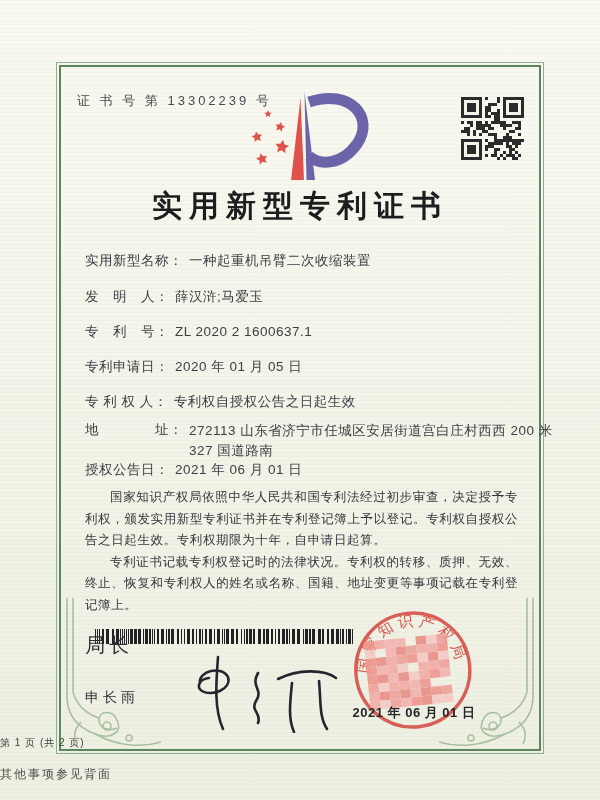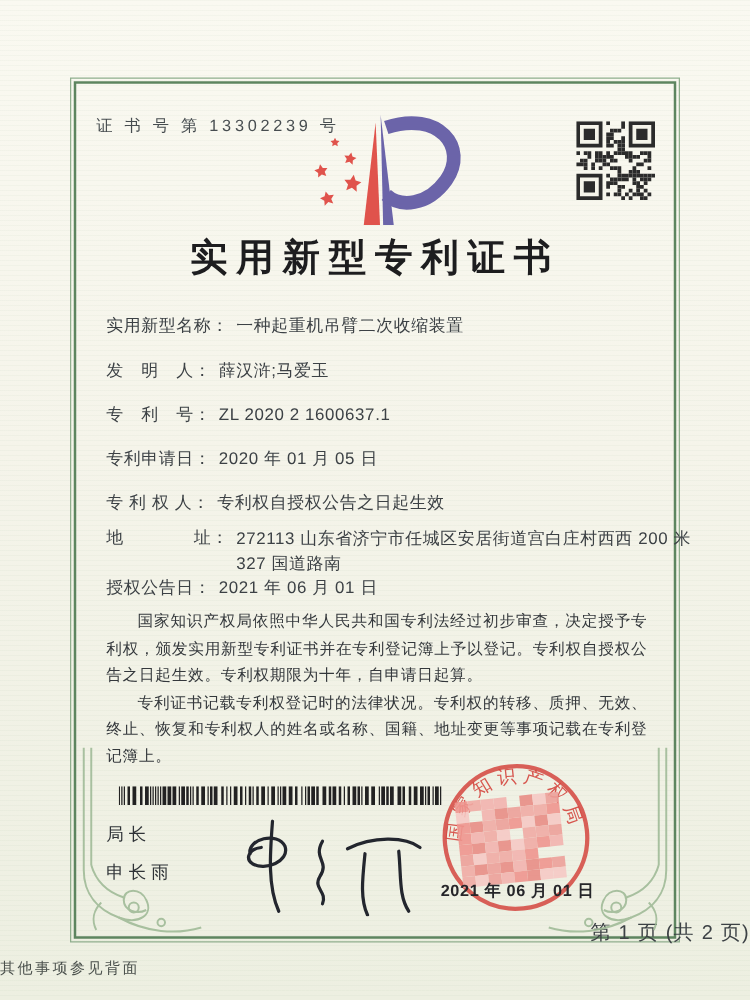--- a/index.html
+++ b/index.html
@@ -26,29 +26,29 @@
   .row .val{margin-left:6px;}
   .addr-lines{display:inline-block;vertical-align:top;margin-left:6px;}
   .addr-lines div{line-height:20px;white-space:nowrap;}
   .grant-no-pair{position:absolute;left:310px;top:0;white-space:nowrap;}
   .paras{
     position:absolute;left:85px;top:487px;width:433px;
     font-size:12.5px;line-height:21.5px;color:#34383c;text-align:justify;letter-spacing:0.6px;
   }
   .paras p{margin:0;text-indent:2em;}
   .barcode{position:absolute;left:95px;top:629px;width:262px;height:15px;}
-  .officer-title{position:absolute;left:85px;top:659px;font-size:14px;letter-spacing:4px;color:#2f3337;}
+  .officer-title{position:absolute;left:85px;top:632px;font-size:20px;letter-spacing:4px;color:#2f3337;}
   .officer-name{position:absolute;left:85px;top:689px;font-size:14px;letter-spacing:4px;color:#2f3337;}
   .autograph{position:absolute;left:178px;top:645px;width:165px;height:88px;}
   .seal{position:absolute;left:347px;top:606px;width:132px;height:132px;transform:rotate(-6deg);}
   .seal-date{
     position:absolute;left:352px;top:704px;width:124px;text-align:center;
     font-size:13px;font-weight:700;color:#26262a;letter-spacing:0.5px;white-space:nowrap;
   }
-  .page-indicator{position:absolute;left:0;right:0;top:736px;text-align:right;font-size:16px;color:#3c4145;letter-spacing:1px;}
+  .page-indicator{position:absolute;left:0;right:0;top:736px;text-align:left;font-size:10px;color:#3c4145;letter-spacing:1px;}
   .back-note{position:absolute;left:0;right:0;top:766px;text-align:left;font-size:12px;color:#4a504c;letter-spacing:2px;}
   .flourish{position:absolute;width:110px;height:152px;pointer-events:none;}
   .flourish.left{left:59px;top:598px;}
   .flourish.right{right:59px;top:598px;transform:scaleX(-1);}
 </style>
 </head>
 <body>
 
 <div class="page">
 

